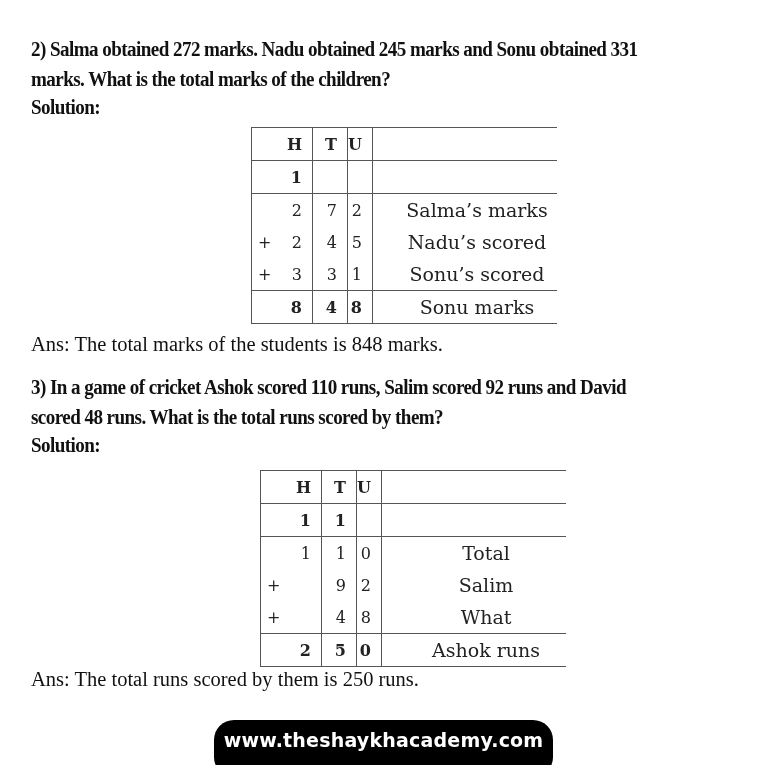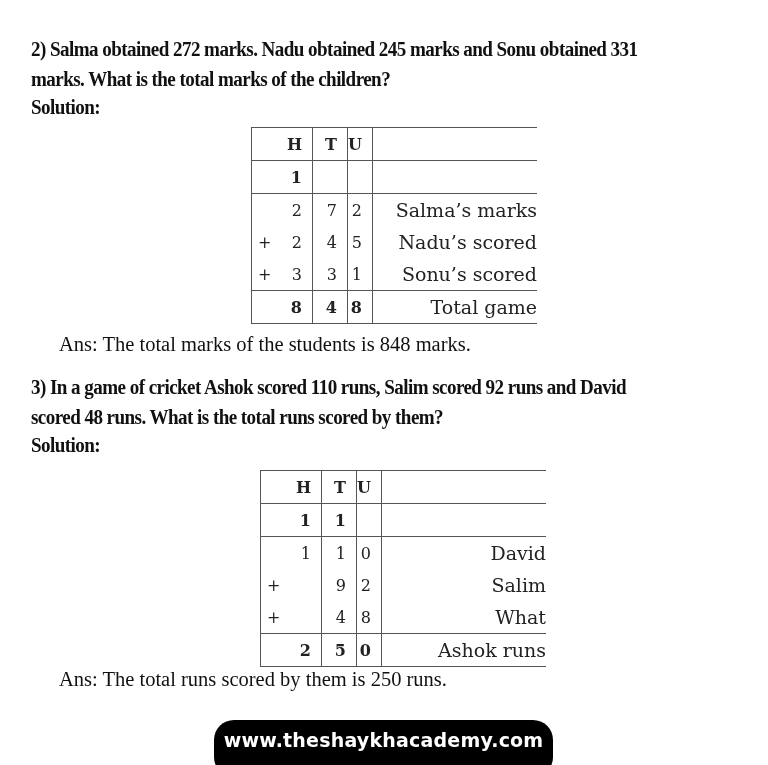--- a/index.html
+++ b/index.html
@@ -1,28 +1,28 @@
 <!DOCTYPE html>
 <html><head>
   <meta charset="utf-8">
   <style>
     html, body { margin: 0; padding: 0; background: #ffffff; }
     body { width: 768px; height: 765px; position: relative; overflow: hidden; color: #111; }
     .q { position: absolute; left: 31px; font-family: "Liberation Serif", serif; font-weight: bold; font-size: 20.5px; line-height: 30px; letter-spacing: -0.6px; transform: scaleX(0.93); transform-origin: left top; white-space: nowrap; }
     .sol { position: absolute; left: 31px; font-family: "Liberation Serif", serif; font-weight: bold; font-size: 20.5px; letter-spacing: -0.6px; transform: scaleX(0.93); transform-origin: left top; }
-    .ans { position: absolute; left: 31px; font-family: "Liberation Serif", serif; font-size: 20.5px; white-space: nowrap; margin-left: 28px; }
+    .ans { position: absolute; left: 31px; font-family: "Liberation Serif", serif; font-size: 20.5px; white-space: nowrap; }
     table.htu { position: absolute; border-collapse: collapse; font-family: "DejaVu Serif", serif; font-size: 16px; color: #222; }
     table.htu td { border-left: 1.5px solid #555; border-right: 1.5px solid #555; height: 32px; padding: 0; text-align: right; }
     table.htu tr.sep td { border-top: 1.5px solid #555; }
     table.htu tr.top td { border-top: 1.5px solid #555; }
     table.htu tr.bottom td { border-bottom: 1.5px solid #555; }
     table.htu td.h { width: 50px; padding-right: 10px; }
     table.htu td.t { width: 24px; padding-right: 10px; }
     table.htu td.u { width: 14px; padding-right: 10px; }
-    table.htu td.lbl { border: none; text-align: right; padding-left: 4px; font-size: 19px; width: 160px; white-space: nowrap; }
+    table.htu td.lbl { border: none; text-align: center; padding-left: 24px; font-size: 19px; width: 160px; white-space: nowrap; }
     .bold { font-weight: bold; }
     .plus { float: left; padding-left: 6px; }
     .footer { position: absolute; left: 214px; top: 720px; width: 339px; height: 57px; border-radius: 20px; background: #000; color: #fff; font-family: "DejaVu Sans", sans-serif; font-weight: bold; font-size: 19px; text-align: center; line-height: 40px; letter-spacing: 0.2px; }
   </style>
 </head>
 <body>
 
 <div class="q" style="top:34px;">2) Salma obtained 272 marks. Nadu obtained 245 marks and Sonu obtained 331</div>
 <div class="q" style="top:64px;">marks. What is the total marks of the children?</div>
 <div class="sol" style="top:96px;">Solution:</div>
@@ -56,21 +56,21 @@
   <tr>
     <td class="h"><span class="plus">+</span><span>3</span></td>
     <td class="t">3</td>
     <td class="u">1</td>
     <td class="lbl">Sonu’s scored</td>
   </tr>
   <tr class="sep bottom">
     <td class="h bold">8</td>
     <td class="t bold">4</td>
     <td class="u bold">8</td>
-    <td class="lbl">Total game</td>
+    <td class="lbl">Sonu marks</td>
   </tr>
 </tbody>
   </table>
 
 <div class="ans" style="top:333px;">Ans: The total marks of the students is 848 marks.</div>
 
 <div class="q" style="top:372px;">3) In a game of cricket Ashok scored 110 runs, Salim scored 92 runs and David</div>
 <div class="q" style="top:402px;">scored 48 runs. What is the total runs scored by them?</div>
 <div class="sol" style="top:434px;">Solution:</div>
 
@@ -85,21 +85,21 @@
   <tr class="sep">
     <td class="h bold">1</td>
     <td class="t bold">1</td>
     <td class="u bold"></td>
     <td class="lbl"></td>
   </tr>
   <tr class="sep">
     <td class="h"><span class="plus"></span><span>1</span></td>
     <td class="t">1</td>
     <td class="u">0</td>
-    <td class="lbl">David</td>
+    <td class="lbl">Total</td>
   </tr>
   <tr>
     <td class="h"><span class="plus">+</span><span></span></td>
     <td class="t">9</td>
     <td class="u">2</td>
     <td class="lbl">Salim</td>
   </tr>
   <tr>
     <td class="h"><span class="plus">+</span><span></span></td>
     <td class="t">4</td>

